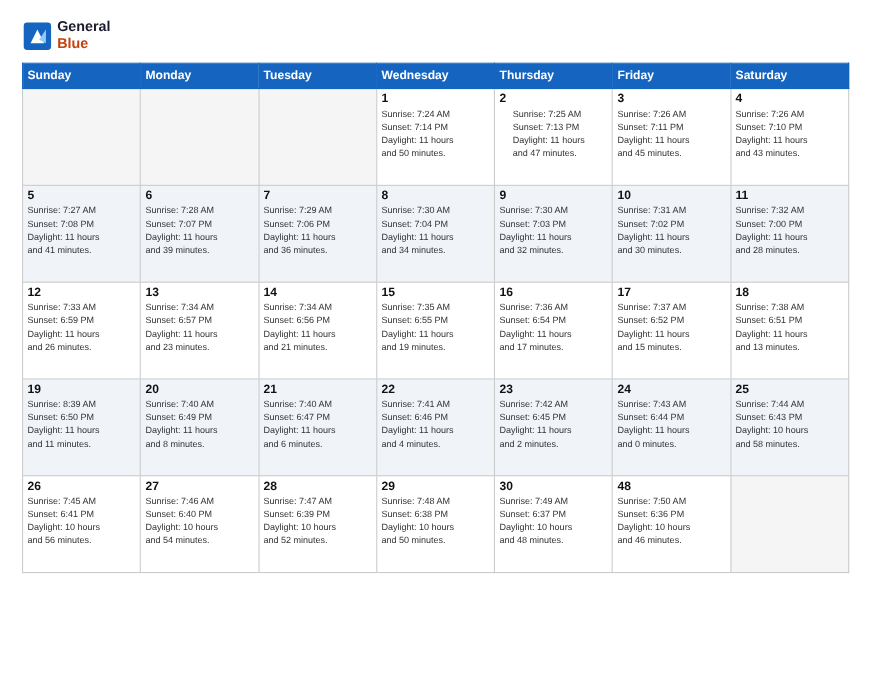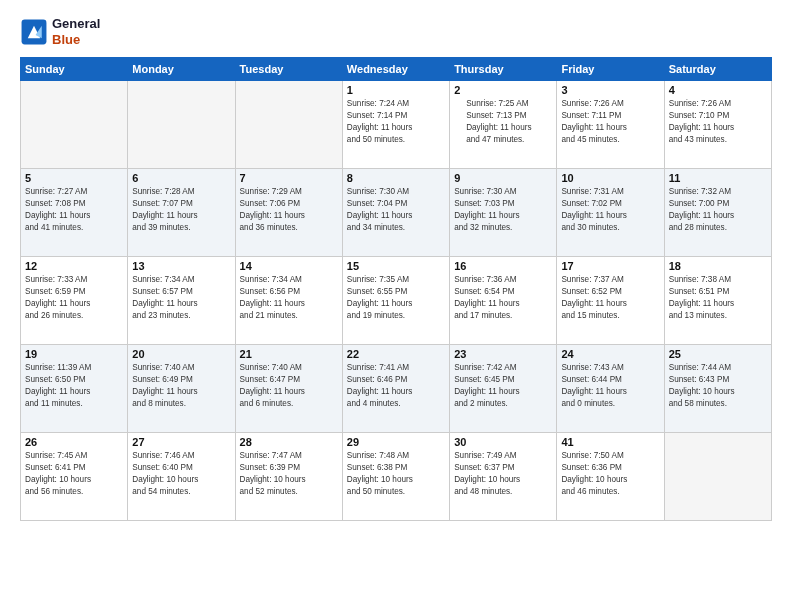--- a/index.html
+++ b/index.html
@@ -18,21 +18,21 @@
       flex-direction: column;
     }
     .header {
       display: flex;
       align-items: flex-start;
       justify-content: space-between;
       margin-bottom: 10px;
     }
     .logo {
       display: flex;
-      align-items: center;
+      align-items: flex-end;
       gap: 4px;
     }
     .logo-text {
       font-size: 13px;
       font-weight: bold;
       color: #1a1a2e;
       line-height: 1.2;
     }
     .logo-blue { color: #c2410c; }
     .logo-icon {
@@ -258,21 +258,21 @@
             <span class="day-number">18</span>
             <div class="day-info" style="white-space: pre-line;">Sunrise: 7:38 AM
 Sunset: 6:51 PM
 Daylight: 11 hours
 and 13 minutes.</div>
           </td>
         </tr>
         <tr class="row-shade">
           <td class="day-cell">
             <span class="day-number">19</span>
-            <div class="day-info" style="white-space: pre-line;">Sunrise: 11:39 AM
+            <div class="day-info" style="white-space: pre-line;">Sunrise: 8:39 AM
 Sunset: 6:50 PM
 Daylight: 11 hours
 and 11 minutes.</div>
           </td>
           <td class="day-cell">
             <span class="day-number">20</span>
             <div class="day-info" style="white-space: pre-line;">Sunrise: 7:40 AM
 Sunset: 6:49 PM
 Daylight: 11 hours
 and 8 minutes.</div>
@@ -343,21 +343,21 @@
 and 50 minutes.</div>
           </td>
           <td class="day-cell">
             <span class="day-number">30</span>
             <div class="day-info" style="white-space: pre-line;">Sunrise: 7:49 AM
 Sunset: 6:37 PM
 Daylight: 10 hours
 and 48 minutes.</div>
           </td>
           <td class="day-cell">
-            <span class="day-number">41</span>
+            <span class="day-number">48</span>
             <div class="day-info" style="white-space: pre-line;">Sunrise: 7:50 AM
 Sunset: 6:36 PM
 Daylight: 10 hours
 and 46 minutes.</div>
           </td>
           <td class="day-cell empty"></td>
         </tr>
       </tbody>
   </table>
 </div>

